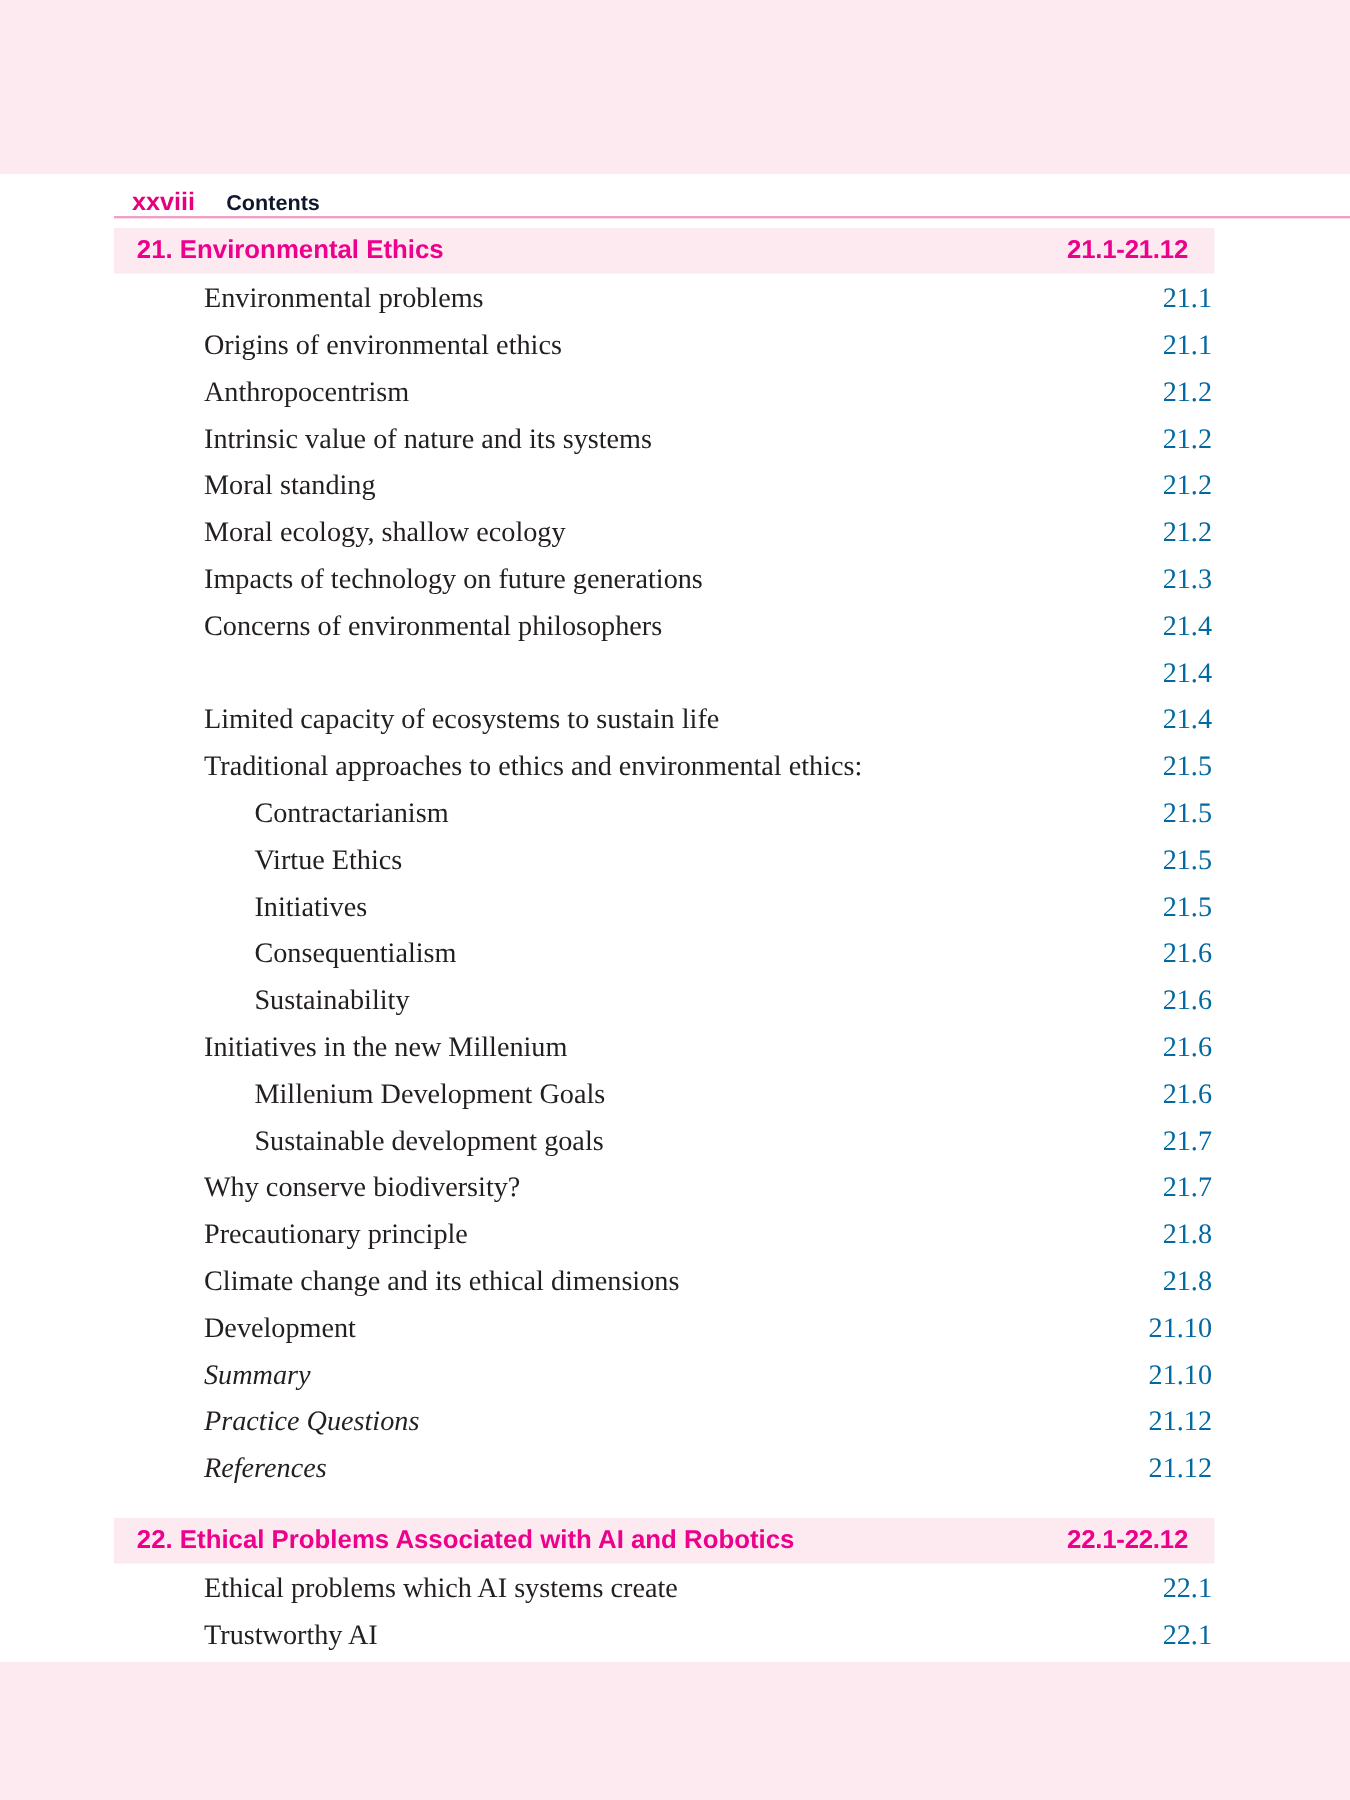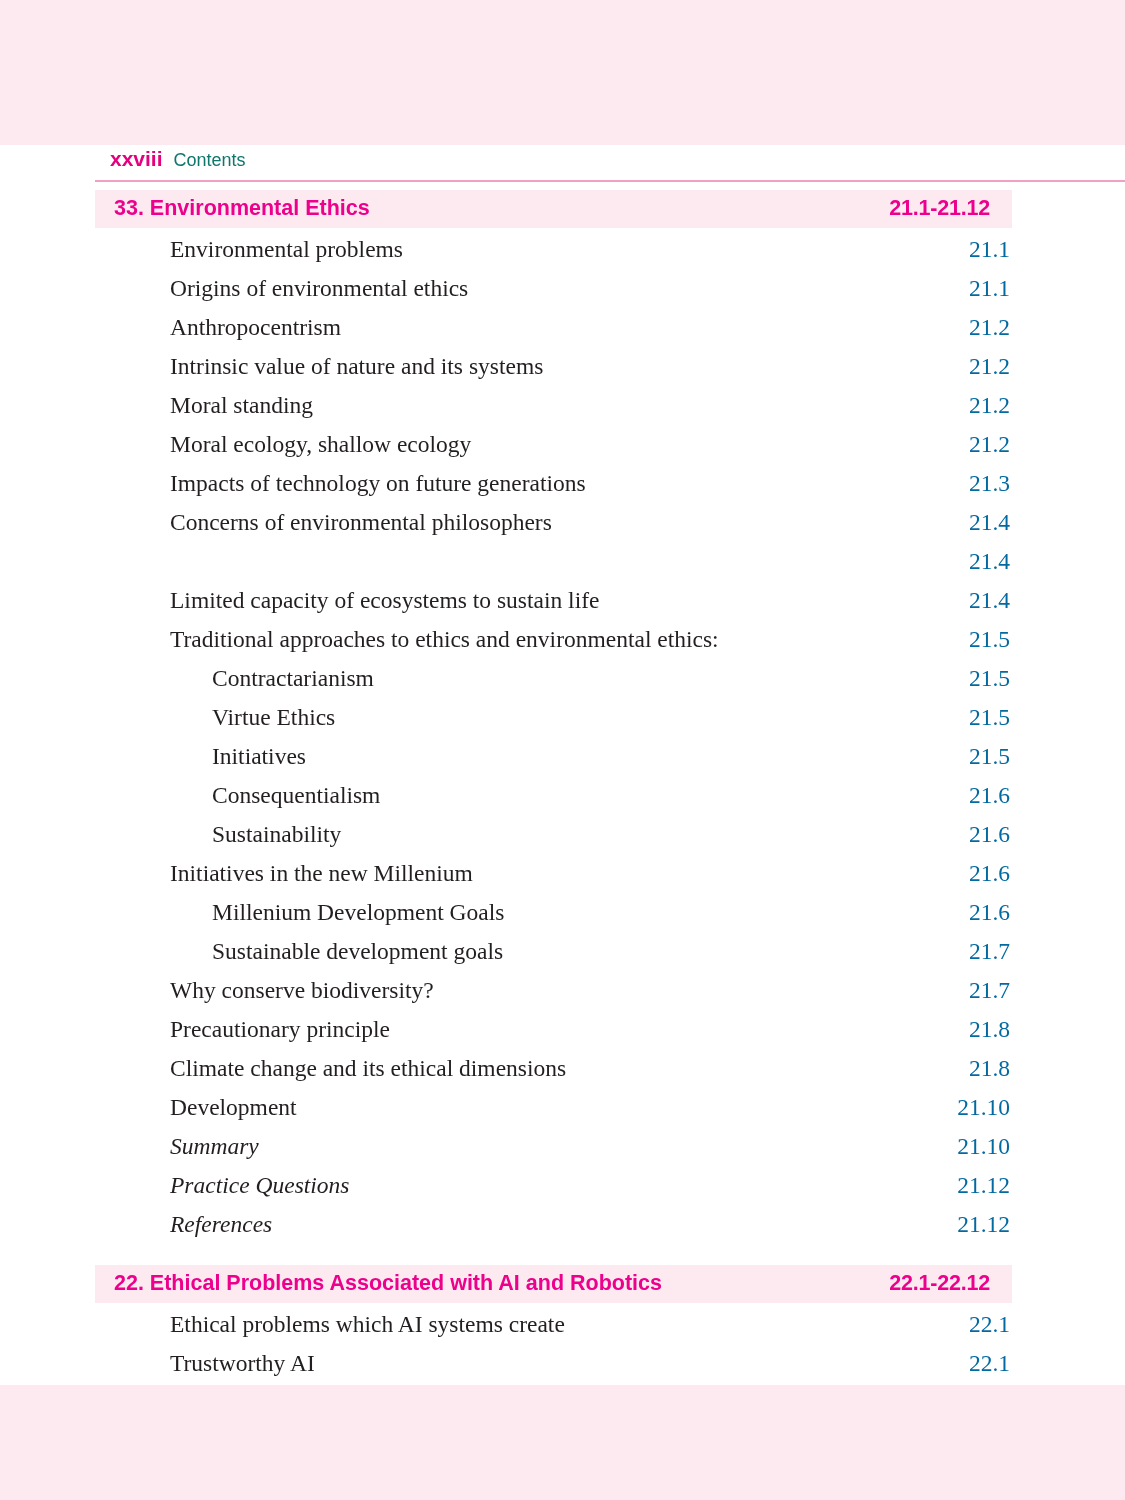--- a/index.html
+++ b/index.html
@@ -22,39 +22,39 @@
     top: 145px;
     width: 1125px;
     height: 1240px;
     background: #ffffff;
   }
 
   
   #running-head {
     position: absolute;
     left: 110px;
-    top: 147px;
+    top: 157px;
     height: 30px;
     display: flex;
     align-items: baseline;
-    gap: 11px;
+    gap: 26px;
     white-space: nowrap;
   }
   #folio {
     font-family: "Liberation Sans", "DejaVu Sans", sans-serif;
     font-weight: bold;
     font-size: 21px;
     color: #e5007d;
     letter-spacing: 0px;
   }
   #running-title {
     font-family: "Liberation Sans", "DejaVu Sans", sans-serif;
-    font-weight: normal;
+    font-weight: bold;
     font-size: 18px;
-    color: #0f766e;
+    color: #0f172a;
   }
   #head-rule {
     position: absolute;
     left: 95px;
     top: 180px;
     width: 1030px;
     height: 2px;
     background: #f0a0c4;
   }
 
@@ -133,21 +133,21 @@
 <div id="page-sheet"></div>
 
 <div id="running-head">
   <span id="folio">xxviii</span>
   <span id="running-title">Contents</span>
 </div>
 <div id="head-rule"></div>
 
 <div id="toc">
     <div class="chapter-bar">
-      <span class="chapter-title">33. Environmental Ethics</span>
+      <span class="chapter-title">21. Environmental Ethics</span>
       <span class="chapter-pages">21.1-21.12</span>
     </div>
     <div class="entries">
       <div class="entry level-1">
         <span class="label">Environmental problems</span>
         <span class="page">21.1</span>
       </div>
       <div class="entry level-1">
         <span class="label">Origins of environmental ethics</span>
         <span class="page">21.1</span>

